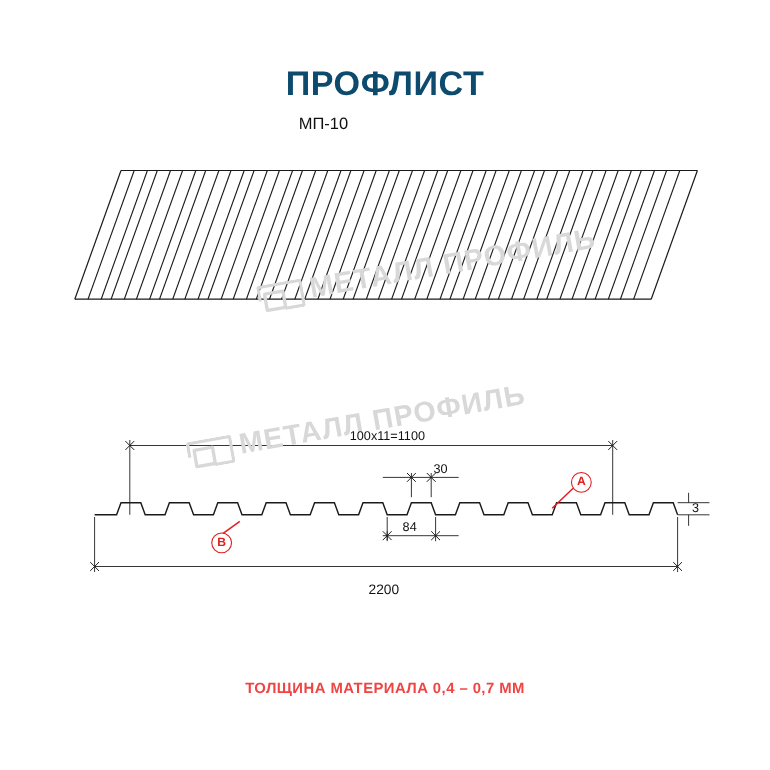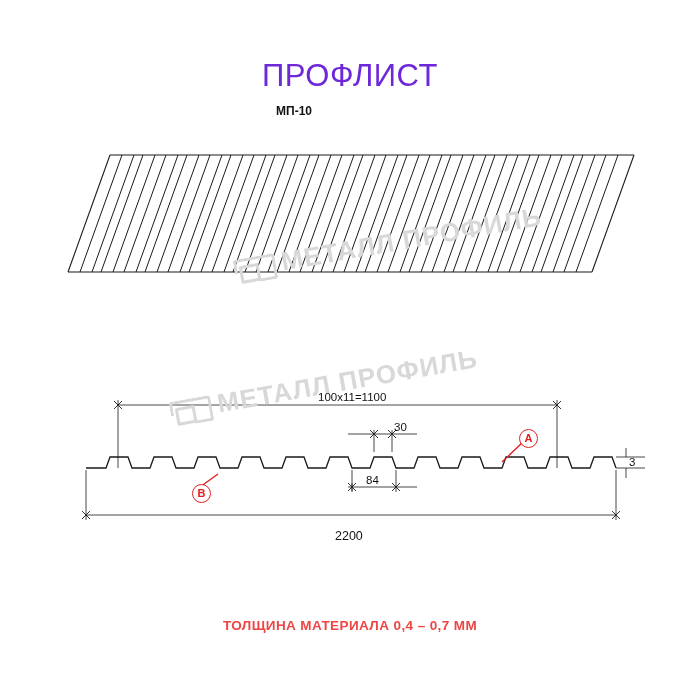--- a/index.html
+++ b/index.html
@@ -21,32 +21,32 @@
     width: 700px;
     height: 700px;
   }
   .title {
     position: absolute;
     top: 58px;
     left: 0;
     width: 700px;
     text-align: center;
     font-size: 31px;
-    font-weight: normal;
+    font-weight: bold;
     letter-spacing: 0.5px;
-    color: #6d28d9;
+    color: #0c4a6e;
   }
   .subtitle {
     position: absolute;
     top: 104px;
     left: 0;
     width: 588px;
     text-align: center;
-    font-size: 12px;
-    font-weight: bold;
+    font-size: 15px;
+    font-weight: normal;
     color: #111111;
   }
   .footnote {
     position: absolute;
     top: 618px;
     left: 0;
     width: 700px;
     text-align: center;
     font-size: 13.5px;
     font-weight: bold;

